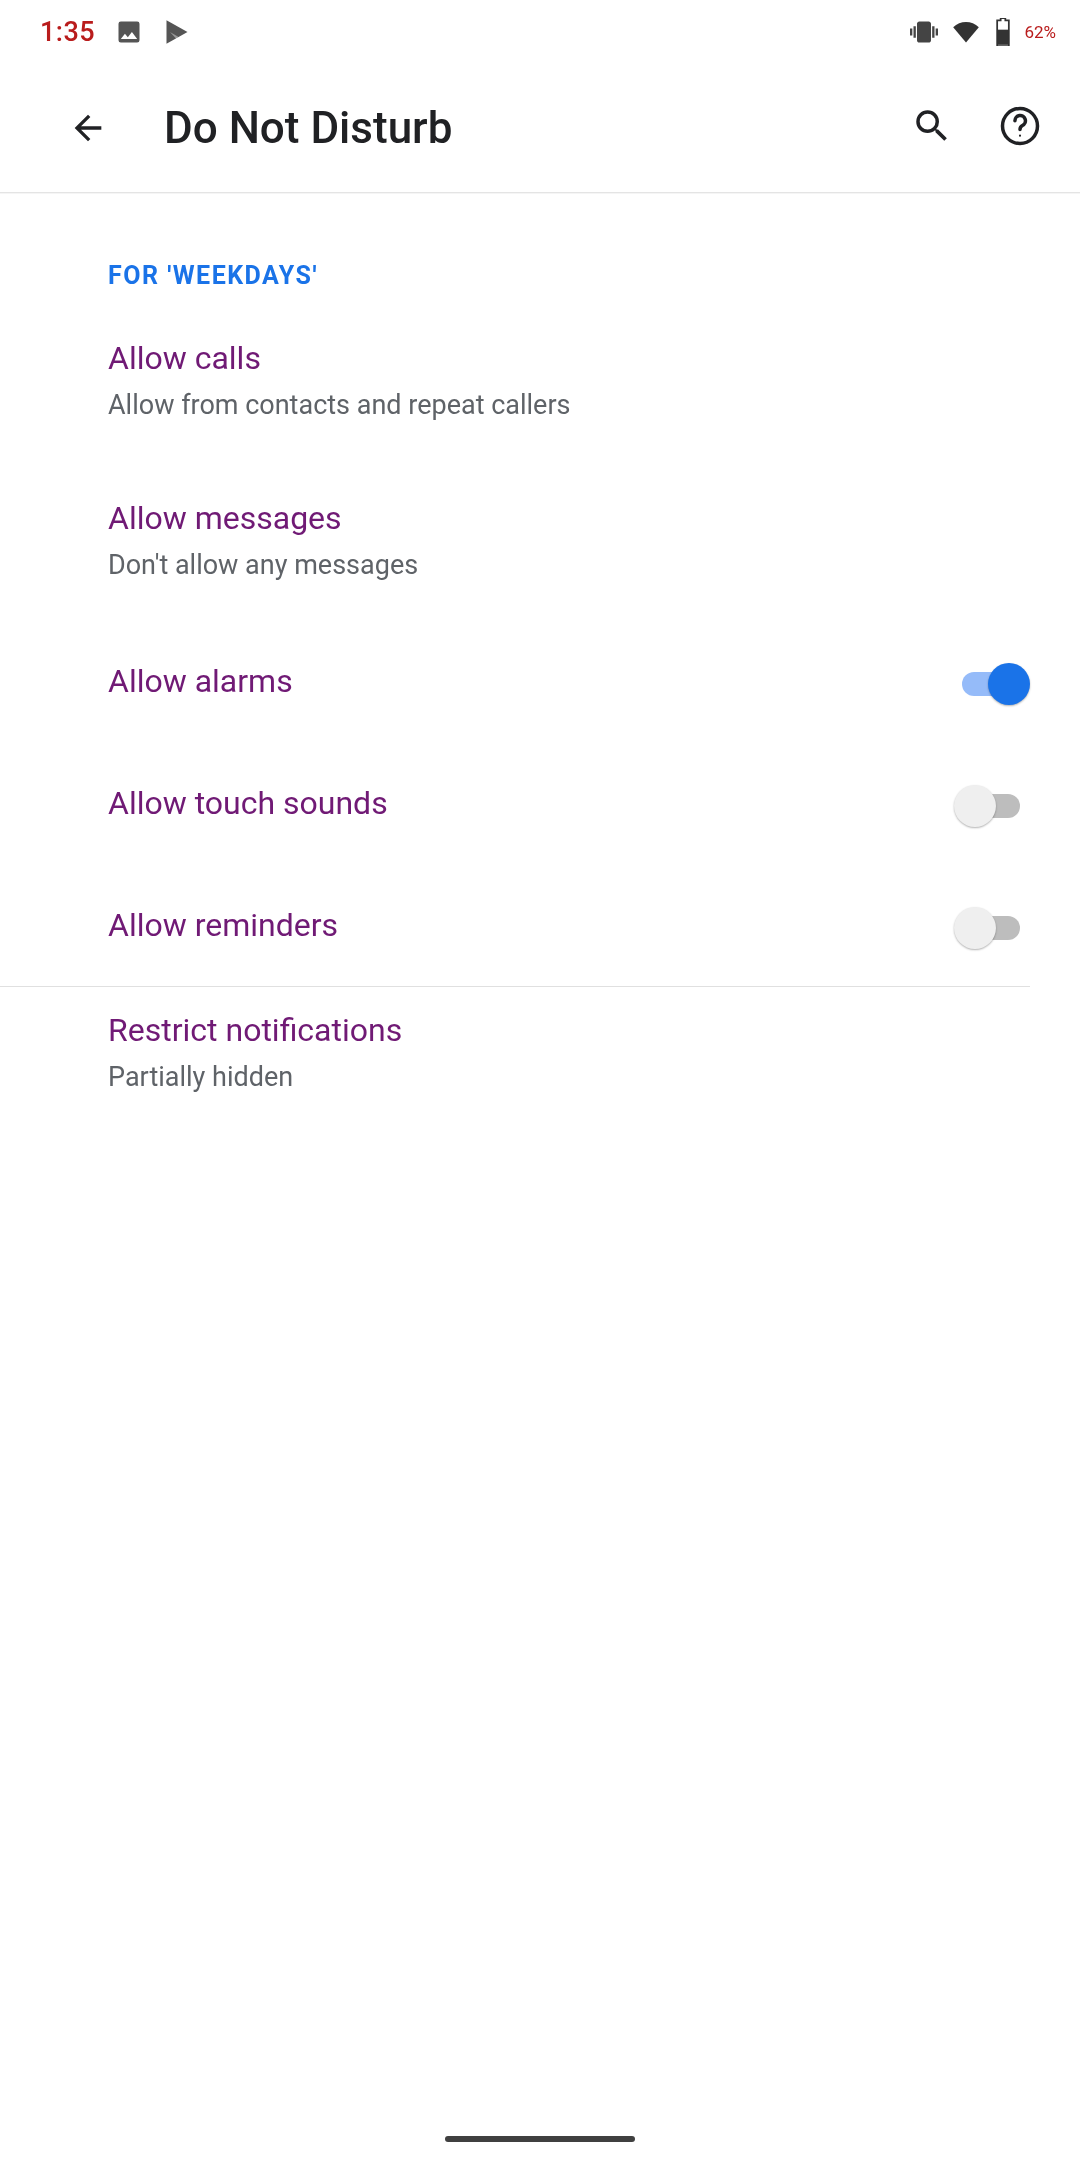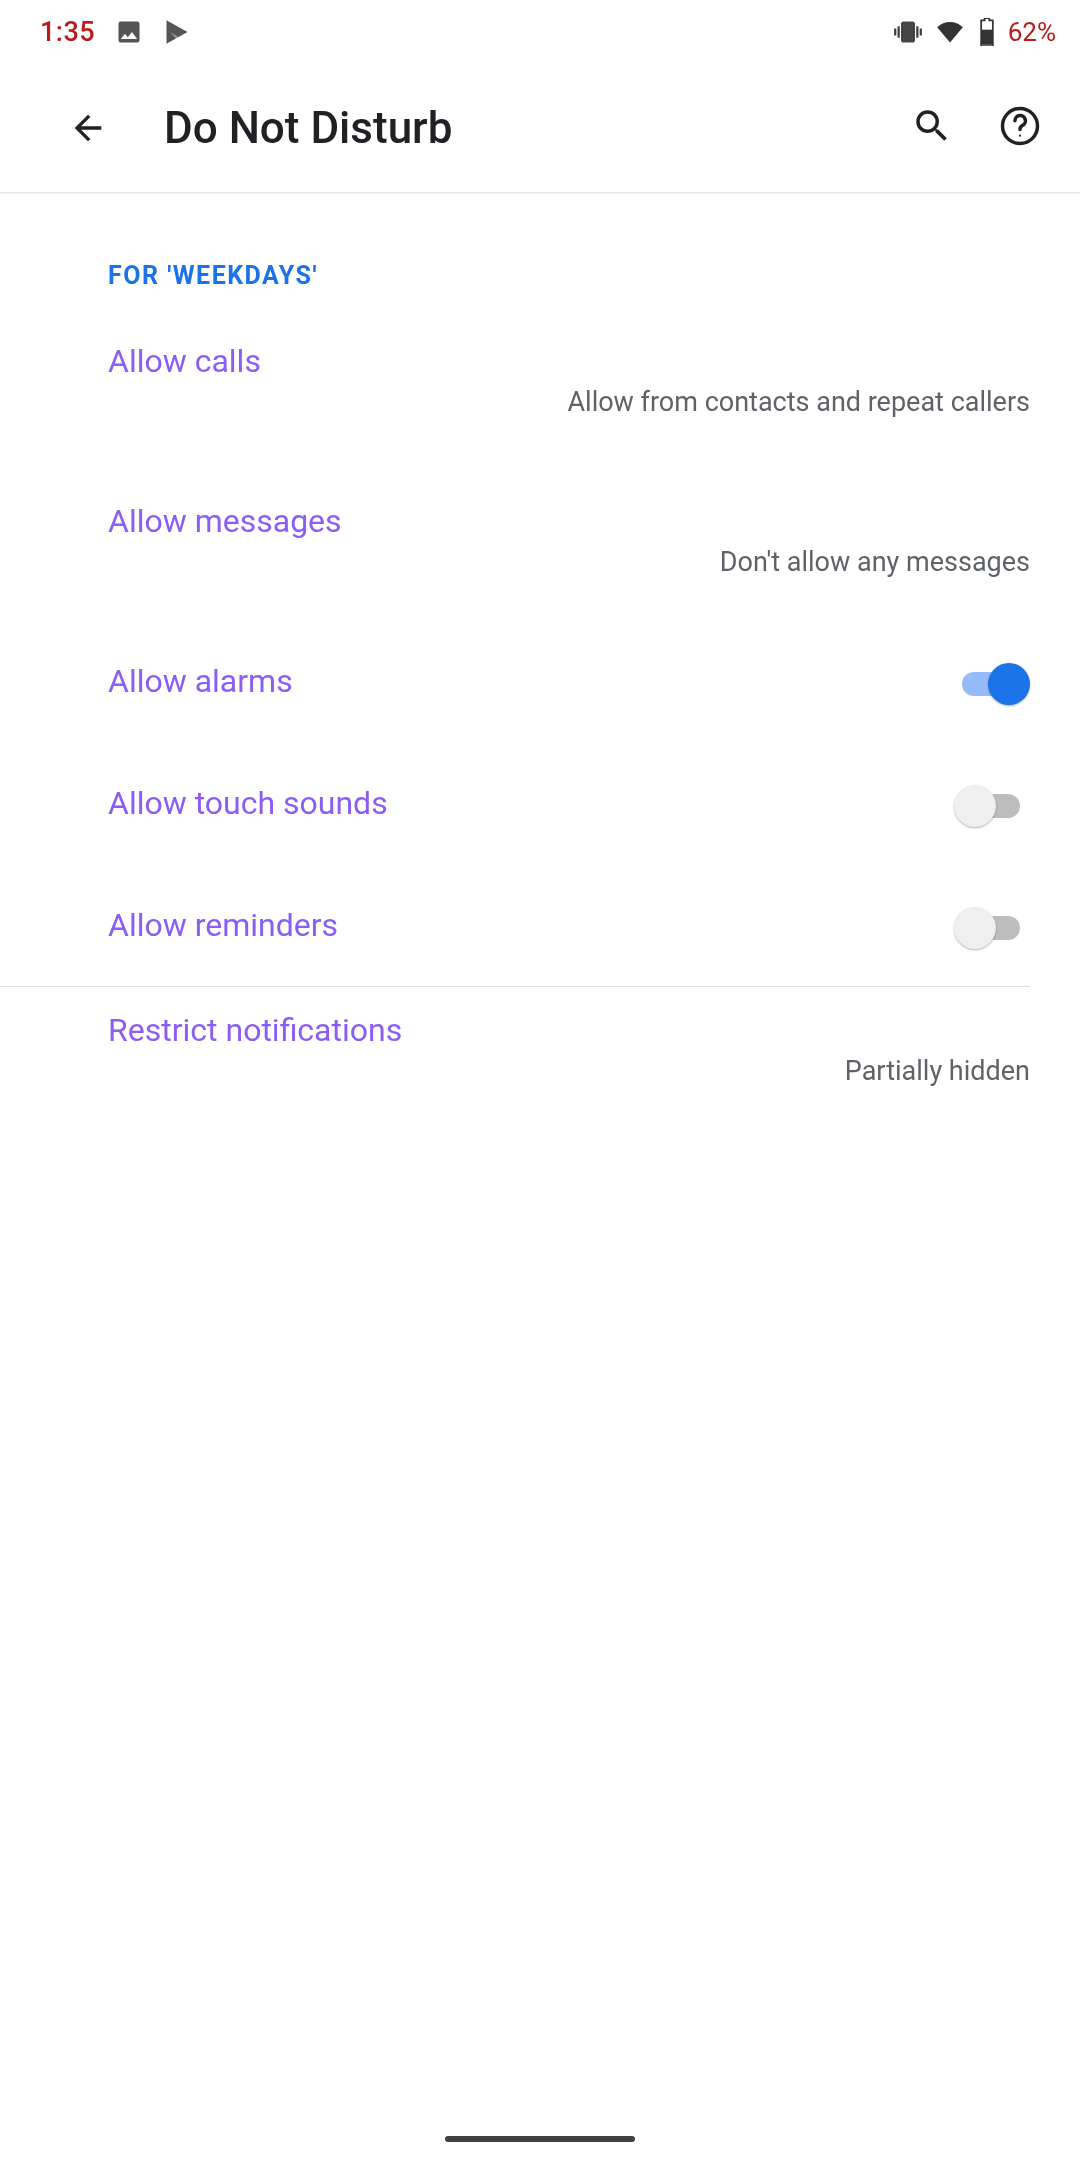--- a/index.html
+++ b/index.html
@@ -13,22 +13,22 @@
   .app-bar { height: 128px; display: flex; align-items: center; padding: 0 24px 0 36px; }
   .app-bar .title { font-size: 44px; font-weight: 500; color: #202124; margin-left: 40px; }
   .app-bar .spacer { flex: 1; }
   .app-bar .action { width: 72px; height: 72px; display:flex; align-items:center; justify-content:center; margin-left: 16px;}
   .header-divider { border-bottom: 1px solid #e4e4e4; box-shadow: 0 1px 0 rgba(0,0,0,0.04);}
   .content { padding-left: 108px; padding-right: 50px; }
   .section-label { padding-top: 68px; padding-bottom: 10px; font-size: 25px; font-weight: 700; letter-spacing: 1.5px; color: #1a73e8; }
   .pref { display: flex; align-items: center; min-height: 122px; padding: 28px 0; }
   .pref-two { display:flex; flex-direction: column; justify-content:center; min-height: 160px; padding: 30px 0;}
   .pref-text { flex: 1; display: flex; flex-direction: column; justify-content: flex-start; }
-  .pref-title { font-size: 32px; color: #8b5cf6; font-weight: 400;}
-  .pref-summary { font-size: 27px; color: #5f6368; margin-top: 6px; font-weight:400;text-align:right;}
+  .pref-title { font-size: 32px; color: #701a75; font-weight: 400;}
+  .pref-summary { font-size: 27px; color: #5f6368; margin-top: 12px; font-weight:400;}
   .switch { position: relative; width: 76px; height: 50px; flex-shrink: 0;}
   .switch .track { position: absolute; left: 8px; top: 16px; width: 58px; height: 24px; border-radius: 12px;}
   .switch .thumb { position: absolute; top: 7px; width: 42px; height: 42px; border-radius: 50%; box-shadow: 0 1px 2px rgba(0,0,0,0.3);}
   .switch.on .track { background: #8ab4f8; opacity: 0.9;}
   .switch.on .thumb { right: 0px; background: #1a73e8;}
   .switch.off .track { background: #bdbdbd;}
   .switch.off .thumb { left: 0px; background: #efefef;}
   .list-divider { border-bottom: 1px solid #e0e0e0; margin-left:-180px;}
   .nav-pill { position:absolute; bottom: 18px; left: 50%; transform: translateX(-50%); width: 190px; height: 6px; border-radius: 3px; background:#2b2b2b; opacity:0.9;}
 </style>
@@ -60,21 +60,21 @@
       <svg class="icon-svg" width="32" height="28" viewBox="0 0 24 24" fill="#333">
           <path d="M12 21L1 8c6-6 16-6 22 0L12 21z"></path>
         </svg>
     </span>
     <span>
       <svg class="icon-svg" width="18" height="28" viewBox="0 0 12 24" fill="#333">
           <path d="M8 2V0H4v2H1v22h10V2H8z" fill="none" stroke="#333" stroke-width="1.5"></path>
           <rect x="1.5" y="10" width="9" height="13" fill="#333"></rect>
         </svg>
     </span>
-    <span style="font-size:26px;">62%</span>
+    <span style="font-size:17px;">62%</span>
   </div>
 </div>
 
 <div class="app-bar">
   <div class="action">
     <svg width="40" height="40" viewBox="0 0 24 24" fill="#202124">
         <path d="M20 11H7.83l5.59-5.59L12 4l-8 8 8 8 1.41-1.41L7.83 13H20v-2z"></path>
       </svg>
   </div>
   <div class="title">Do Not Disturb</div>

